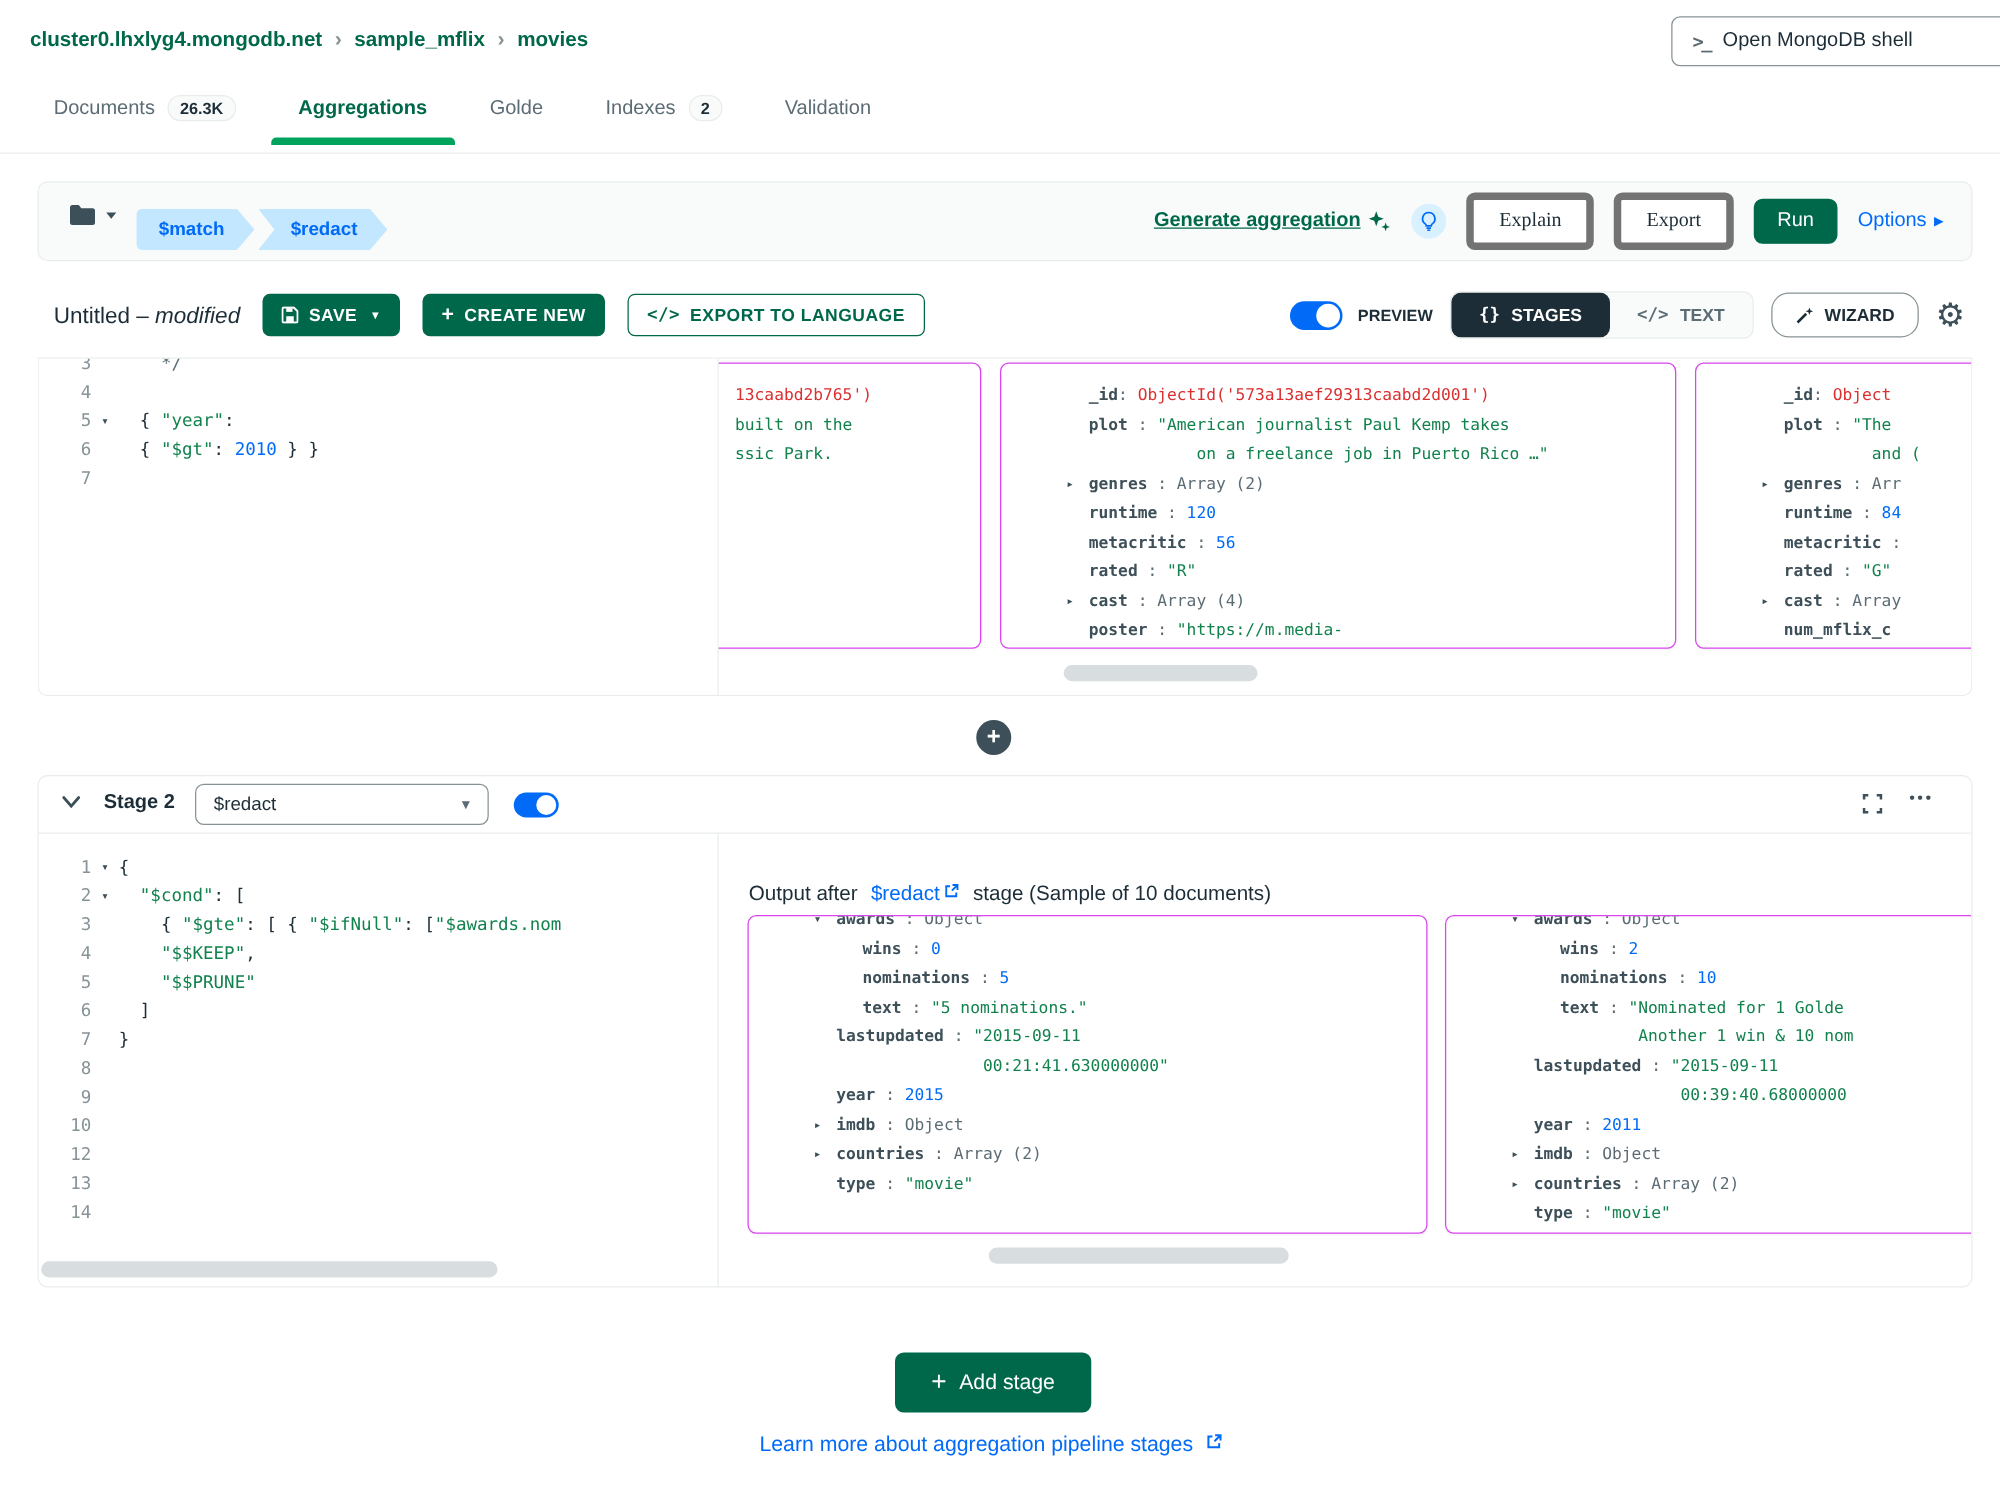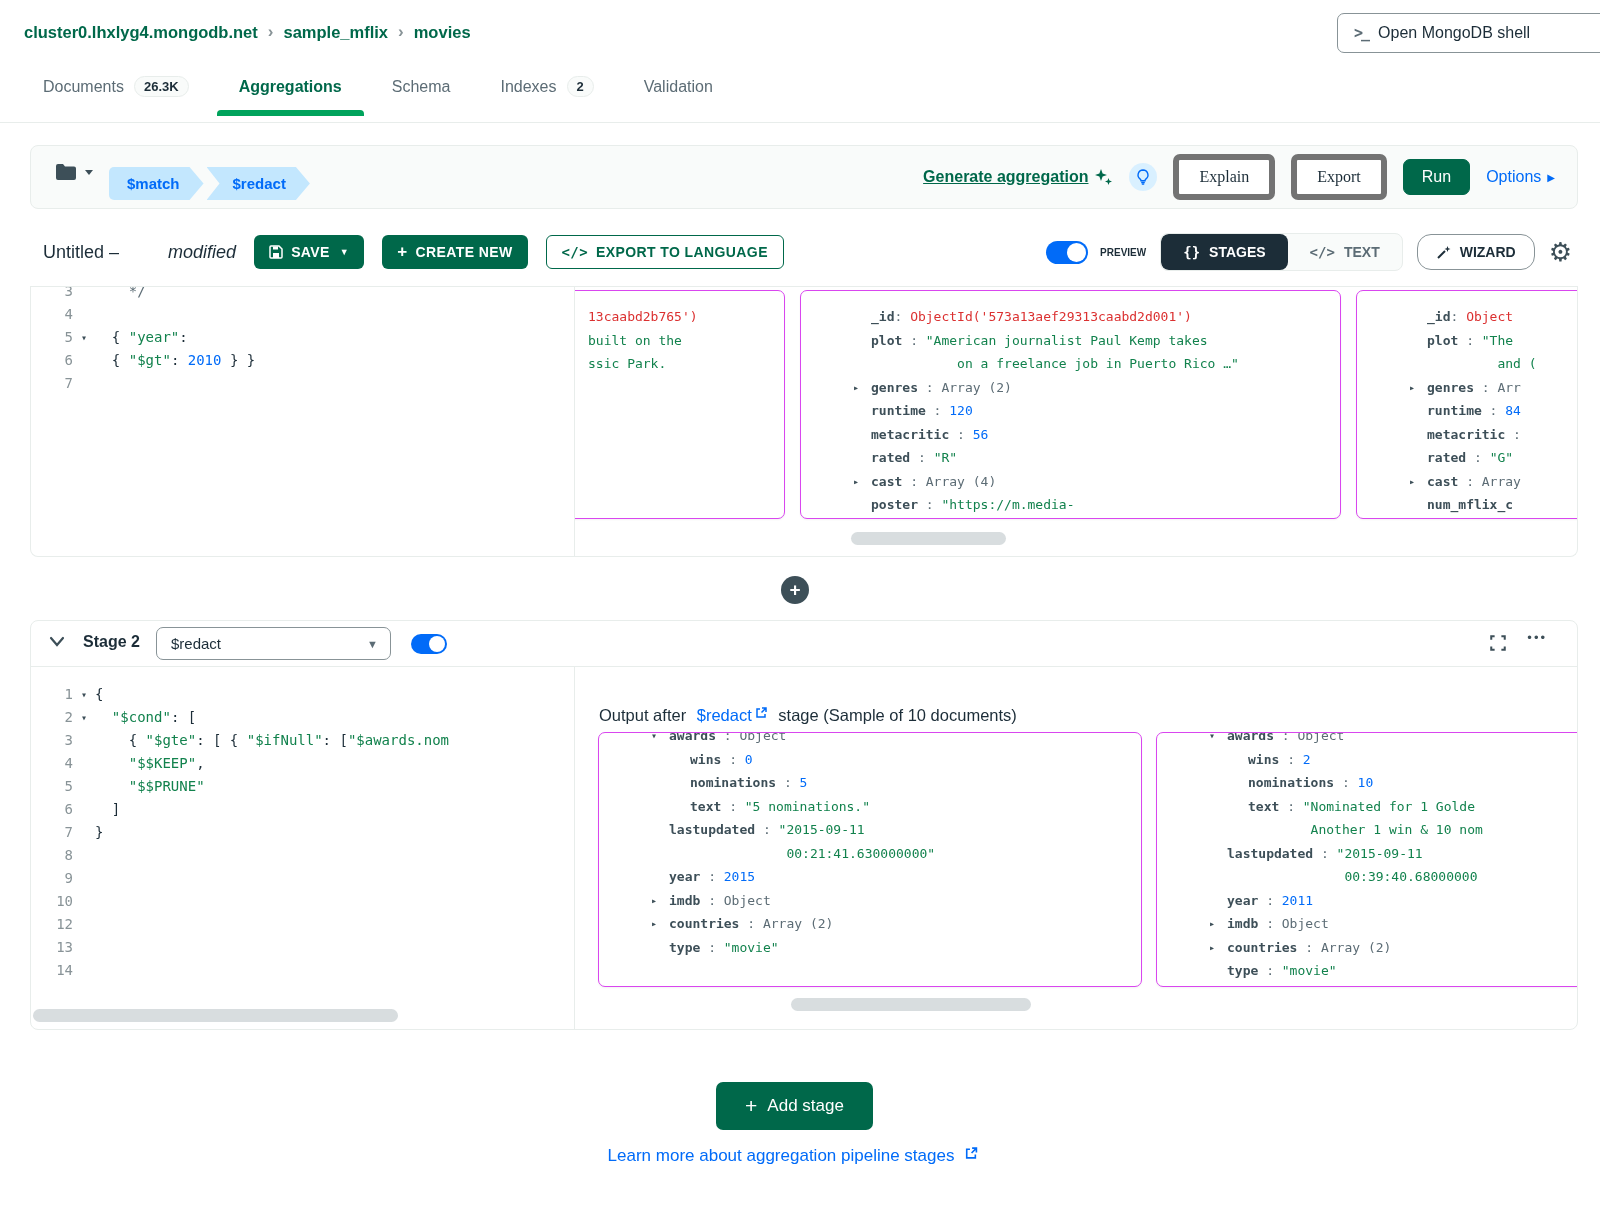--- a/index.html
+++ b/index.html
@@ -33,33 +33,33 @@
   .bulb{width:28px;height:28px;border-radius:50%;background:#D9F0FF;display:flex;align-items:center;justify-content:center;cursor:pointer;}
   .btn-white{background:#fff;border:6px solid #737373;border-radius:7px;font-size:16px;font-weight:500;color:#1C2D38;padding:8px 20px;cursor:pointer;font-family:Liberation Serif, serif;}
   .btn-run{background:#00684A;border:1px solid #00684A;border-radius:7px;font-size:16px;font-weight:500;color:#fff;padding:8px 18px;cursor:pointer;font-family:inherit;}
   .options-link{color:#016BF8;font-size:16px;font-weight:500;display:flex;align-items:center;gap:6px;cursor:pointer;}
   .options-caret{font-size:10px;}
 
   
   .savebar{position:absolute;left:0;top:228px;width:1600px;height:48px;}
   .savebar-left{position:absolute;left:43px;top:0;display:flex;align-items:center;gap:18px;height:48px;}
   .pipe-title{font-size:18px;color:#1C2D38;}
-  .pipe-title em{font-style:italic;margin-left:44px;}
+  .pipe-title em{font-style:italic;}
   .btn-green-sm{background:#00684A;border:none;border-radius:6px;color:#fff;font-weight:bold;font-size:14px;letter-spacing:.4px;padding:9px 15px;display:flex;align-items:center;gap:8px;cursor:pointer;font-family:inherit;}
   .btn-outline-green{background:#fff;border:1px solid #00684A;border-radius:6px;color:#00684A;font-weight:bold;font-size:14px;letter-spacing:.4px;padding:8px 15px;display:flex;align-items:center;gap:8px;cursor:pointer;font-family:inherit;}
   .save-caret{font-size:9px;margin-left:2px;}
   .code-glyph{font-family:"DejaVu Sans Mono",monospace;font-weight:bold;}
   .savebar-right{position:absolute;right:28px;top:0;height:48px;display:flex;align-items:center;gap:14px;}
   .toggle{position:relative;border-radius:12px;background:#016BF8;cursor:pointer;}
   .toggle.lg{width:42px;height:23px;}
   .toggle.sm{width:36px;height:20px;}
   .toggle .knob{position:absolute;right:2px;top:2px;background:#fff;border-radius:50%;}
   .toggle.lg .knob{width:19px;height:19px;}
   .toggle.sm .knob{width:16px;height:16px;}
-  .preview-label{font-size:10px;font-weight:bold;color:#1C2D38;margin-left:-2px;}
+  .preview-label{font-size:13px;font-weight:bold;color:#1C2D38;margin-left:-2px;}
   .seg{display:flex;border:1px solid #E8EDEB;border-radius:8px;background:#F9FBFA;overflow:hidden;}
   .seg-item{display:flex;align-items:center;gap:9px;font-size:14px;font-weight:bold;padding:10px 22px;cursor:pointer;}
   .seg-item.dark{background:#1C2D38;color:#fff;border-radius:8px;}
   .seg-item.light{color:#5C6C75;}
   .btn-wizard{background:#fff;border:1px solid #889397;border-radius:14px;font-size:14px;font-weight:bold;color:#1C2D38;padding:9px 18px;display:flex;align-items:center;gap:9px;cursor:pointer;font-family:inherit;}
   .gear{font-size:26px;color:#3D4F58;cursor:pointer;line-height:1;}
 
   
   .clip-line{position:absolute;left:30px;top:286px;width:1548px;height:1px;background:#E8EDEB;}
   .panel{position:absolute;background:#fff;border:1px solid #E8EDEB;box-sizing:border-box;}
@@ -138,21 +138,21 @@
   <nav class="tabbar">
     <div class="tabs">
         <div class="tab">
           <span class="tab-label">Documents</span>
           <span class="tab-badge">26.3K</span>
         </div>
         <div class="tab active">
           <span class="tab-label">Aggregations</span>
         </div>
         <div class="tab">
-          <span class="tab-label">Schema</span>
+          <span class="tab-label">Golde</span>
         </div>
         <div class="tab">
           <span class="tab-label">Indexes</span>
           <span class="tab-badge">2</span>
         </div>
         <div class="tab">
           <span class="tab-label">Validation</span>
         </div>
       </div>
   </nav>

